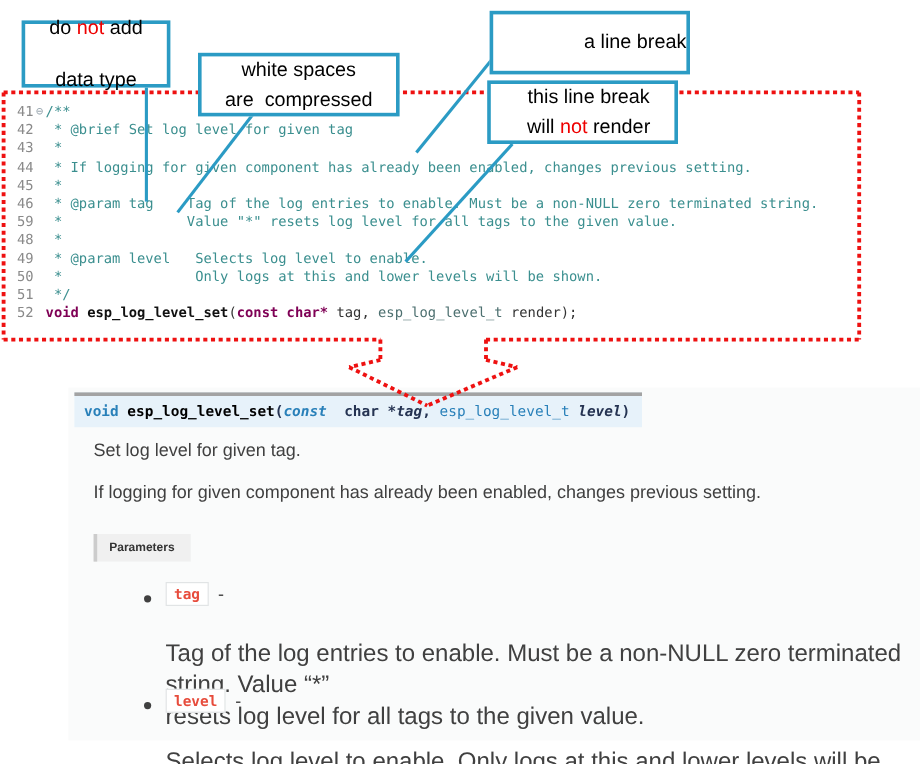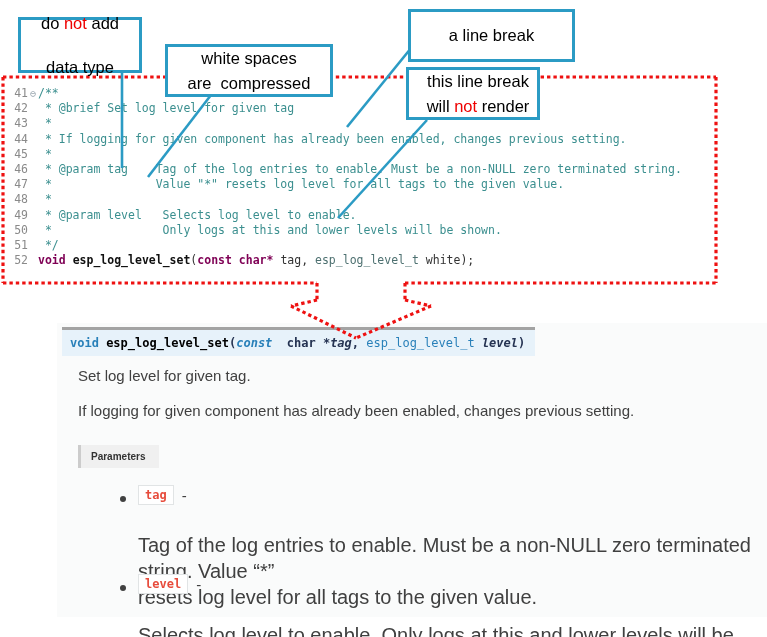--- a/index.html
+++ b/index.html
@@ -83,41 +83,41 @@
   </svg>
 
   <div class="callout" style="left:18px; top:17px; width:124px; height:56px;gap:19px;">
       <div class="c-line"><span>do </span><span class="red">not</span><span> add</span></div>
       <div class="c-line"><span>data type</span></div>
     </div>
   <div class="callout" style="left:165px; top:44px; width:168px; height:53px;">
       <div class="c-line"><span>white spaces</span></div>
       <div class="c-line"><span>are  compressed</span></div>
     </div>
-  <div class="callout" style="left:408px; top:9px; width:167px; height:53px;">
+  <div class="callout" style="left:408px; top:9px; width:167px; height:53px;align-items:flex-end;">
       <div class="c-line"><span>a line break</span></div>
     </div>
-  <div class="callout" style="left:406px; top:67px; width:134px; height:53px;padding-left:10px;">
+  <div class="callout" style="left:406px; top:67px; width:159px; height:53px;padding-left:10px;">
       <div class="c-line"><span>this line break</span></div>
       <div class="c-line"><span>will </span><span class="red">not</span><span> render</span></div>
     </div>
 
   <div id="code-lines">
       <div class="code-row"><span class="gutter">41</span><span class="fold">⊖</span><span class="codetext"><span class="cm">/**</span></span></div>
       <div class="code-row"><span class="gutter">42</span><span class="fold"></span><span class="codetext"><span class="cm"> * @brief Set log level for given tag</span></span></div>
       <div class="code-row"><span class="gutter">43</span><span class="fold"></span><span class="codetext"><span class="cm"> *</span></span></div>
       <div class="code-row"><span class="gutter">44</span><span class="fold"></span><span class="codetext"><span class="cm"> * If logging for given component has already been enabled, changes previous setting.</span></span></div>
       <div class="code-row"><span class="gutter">45</span><span class="fold"></span><span class="codetext"><span class="cm"> *</span></span></div>
       <div class="code-row"><span class="gutter">46</span><span class="fold"></span><span class="codetext"><span class="cm"> * @param tag    Tag of the log entries to enable. Must be a non-NULL zero terminated string.</span></span></div>
-      <div class="code-row"><span class="gutter">47</span><span class="fold"></span><span class="codetext"><span class="cm"> *               Value "*" resets log level for all tags to the given value.</span></span></div>
+      <div class="code-row"><span class="gutter">59</span><span class="fold"></span><span class="codetext"><span class="cm"> *               Value "*" resets log level for all tags to the given value.</span></span></div>
       <div class="code-row"><span class="gutter">48</span><span class="fold"></span><span class="codetext"><span class="cm"> *</span></span></div>
       <div class="code-row"><span class="gutter">49</span><span class="fold"></span><span class="codetext"><span class="cm"> * @param level   Selects log level to enable.</span></span></div>
       <div class="code-row"><span class="gutter">50</span><span class="fold"></span><span class="codetext"><span class="cm"> *                Only logs at this and lower levels will be shown.</span></span></div>
       <div class="code-row"><span class="gutter">51</span><span class="fold"></span><span class="codetext"><span class="cm"> */</span></span></div>
-      <div class="code-row"><span class="gutter">52</span><span class="fold"></span><span class="codetext"><span class="kw">void</span><span> </span><span class="fn">esp_log_level_set</span><span>(</span><span class="kw">const</span><span> </span><span class="kw">char*</span><span> tag, </span><span class="ty">esp_log_level_t</span><span> white);</span></span></div>
+      <div class="code-row"><span class="gutter">52</span><span class="fold"></span><span class="codetext"><span class="kw">void</span><span> </span><span class="fn">esp_log_level_set</span><span>(</span><span class="kw">const</span><span> </span><span class="kw">char*</span><span> tag, </span><span class="ty">esp_log_level_t</span><span> render);</span></span></div>
     </div>
 
   <div class="docpanel"></div>
 
   <div class="sig" id="signature-code"><span class="kb">void</span><span> </span><span class="nf">esp_log_level_set</span><span>(</span><span class="ki">const</span><span>  </span><span>char</span><span> *</span><span class="pi">tag</span><span>, </span><span class="tl">esp_log_level_t</span><span> </span><span class="pi">level</span><span>)</span></div>
 
   <div class="doc-p" style="left:78px; top:367px;">Set log level for given tag.</div>
   <div class="doc-p" style="left:78px; top:402px;">If logging for given component has already been enabled, changes previous setting.</div>
 
   <div class="params-box">Parameters</div>

